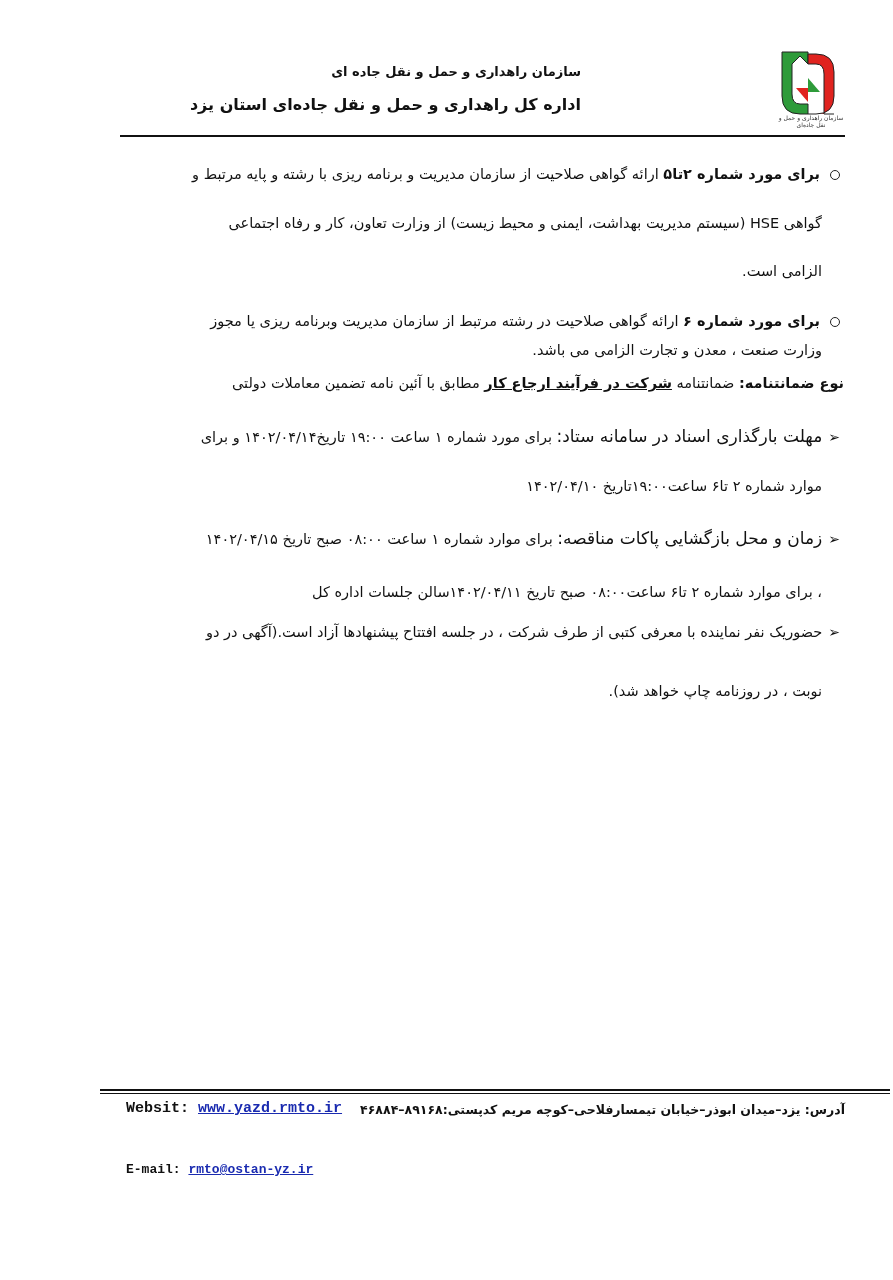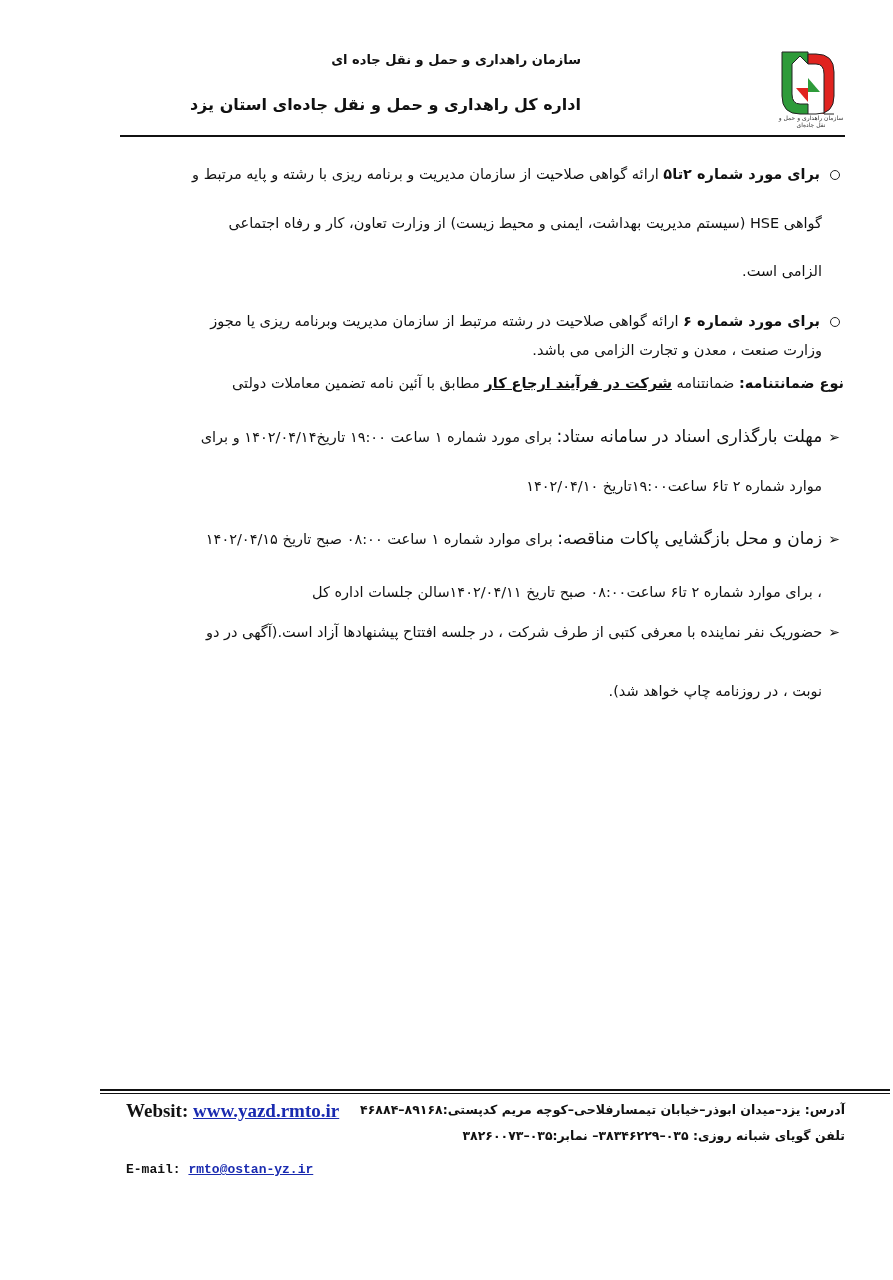--- a/index.html
+++ b/index.html
@@ -1,38 +1,38 @@
 <!DOCTYPE html>
 <html><head>
   <meta charset="utf-8">
   <style>
     html, body { margin: 0; padding: 0; background: #ffffff; }
     body { width: 893px; height: 1280px; position: relative; overflow: hidden; font-family: "DejaVu Sans", sans-serif; color: #111; }
     .page { position: absolute; inset: 0; }
     .header { position: absolute; top: 40px; left: 0; width: 893px; height: 100px; }
-    .org-title { position: absolute; top: 12px; right: 312px; font-size: 13px; font-weight: bold; direction: rtl; white-space: nowrap; text-align: center; }
+    .org-title { position: absolute; top: 24px; right: 312px; font-size: 13px; font-weight: bold; direction: rtl; white-space: nowrap; text-align: center; }
     .dept-title { position: absolute; top: 55px; right: 312px; font-size: 16px; font-weight: bold; direction: rtl; white-space: nowrap; }
     .logo { position: absolute; top: 8px; right: 55px; width: 60px; height: 72px; }
     .logo-caption { position: absolute; top: 74px; right: 46px; width: 72px; font-size: 6px; text-align: center; direction: rtl; color: #333; }
     .header-rule { position: absolute; top: 95px; left: 120px; width: 725px; height: 2px; background: #111; }
 
     .content { position: absolute; top: 140px; left: 100px; width: 720px; direction: rtl; font-size: 14.5px; }
     .line { position: absolute; right: 0; white-space: nowrap; direction: rtl; margin-top: 8px; }
     .bold { font-weight: bold; }
     .big { font-size: 17px; font-weight: normal; }
     .ul { text-decoration: underline; }
     .bullet-circle { display: inline-block; width: 8px; height: 8px; border: 1.2px solid #222; border-radius: 50%; margin-left: 10px; vertical-align: middle; }
     .bullet-arrow { display: inline-block; margin-left: 6px; font-size: 14px; }
 
     .footer-rule1 { position: absolute; top: 1089px; left: 100px; width: 790px; height: 2px; background: #111; }
     .footer-rule2 { position: absolute; top: 1093px; left: 100px; width: 790px; height: 1px; background: #111; }
     .footer { position: absolute; top: 1098px; left: 0; width: 893px; height: 60px; }
     .addr { position: absolute; right: 48px; top: 4px; direction: rtl; font-size: 12.5px; font-weight: bold; white-space: nowrap; }
     .phone { position: absolute; right: 48px; top: 30px; direction: rtl; font-size: 12.5px; font-weight: bold; white-space: nowrap; }
-    .web { position: absolute; left: 126px; top: 2px; font-family: Liberation Serif, serif; font-size: 19px; font-weight: bold; white-space: nowrap; }
+    .web { position: absolute; left: 126px; top: 2px; font-family: Liberation Mono, monospace; font-size: 15px; font-weight: bold; white-space: nowrap; }
     .mail { position: absolute; left: 126px; top: 28px; font-family: Liberation Mono, monospace; font-size: 13px; font-weight: bold; white-space: nowrap; margin-top: 36px; }
     .link { color: #1a2bb0; text-decoration: underline; }
   </style>
 </head>
 <body>
 
 <div class="page">
 
   <div class="header">
     <div class="org-title">سازمان راهداری و حمل و نقل جاده ای</div>
@@ -77,21 +77,20 @@
       <span class="bullet-arrow">➢</span><span>حضوریک نفر نماینده با معرفی کتبی از طرف شرکت ، در جلسه افتتاح پیشنهادها آزاد است.(آگهی در دو</span>
     </div>
     <div class="line" style="top:535px; right:-2px;">نوبت ، در روزنامه چاپ خواهد شد).</div>
   </div>
 
   <div class="footer-rule1"></div>
   <div class="footer-rule2"></div>
 
   <div class="footer">
     <div class="addr">آدرس: یزد–میدان ابوذر–خیابان تیمسارفلاحی–کوچه مریم کدپستی:۸۹۱۶۸–۴۶۸۸۴</div>
-    <div class="phone">تلفن گویای شبانه روزی: ۰۳۵–۳۸۳۴۶۲۲۹– نمابر:۰۳۵–۳۸۲۶۰۰۷۳</div>
     <div class="web">
       <span>Websit: </span><span class="link">www.yazd.rmto.ir</span>
     </div>
     <div class="mail">
       <span>E-mail: </span><span class="link">rmto@ostan-yz.ir</span>
     </div>
   </div>
 
 </div>
 

